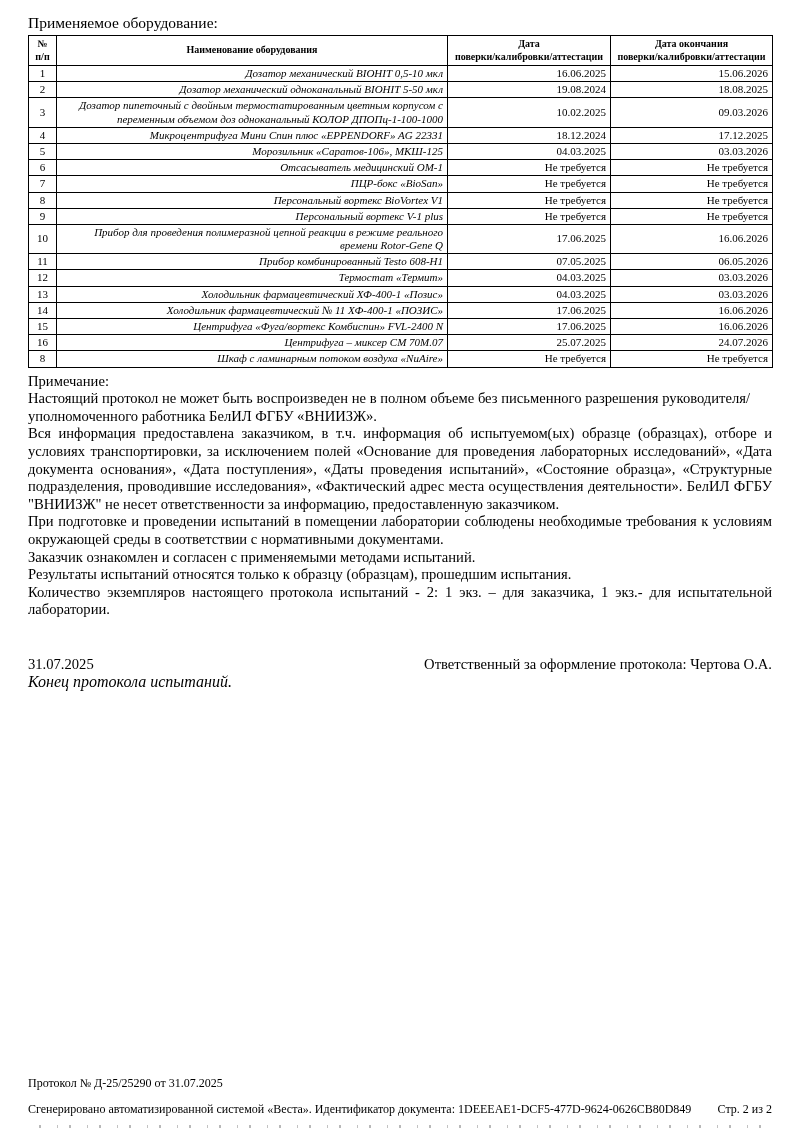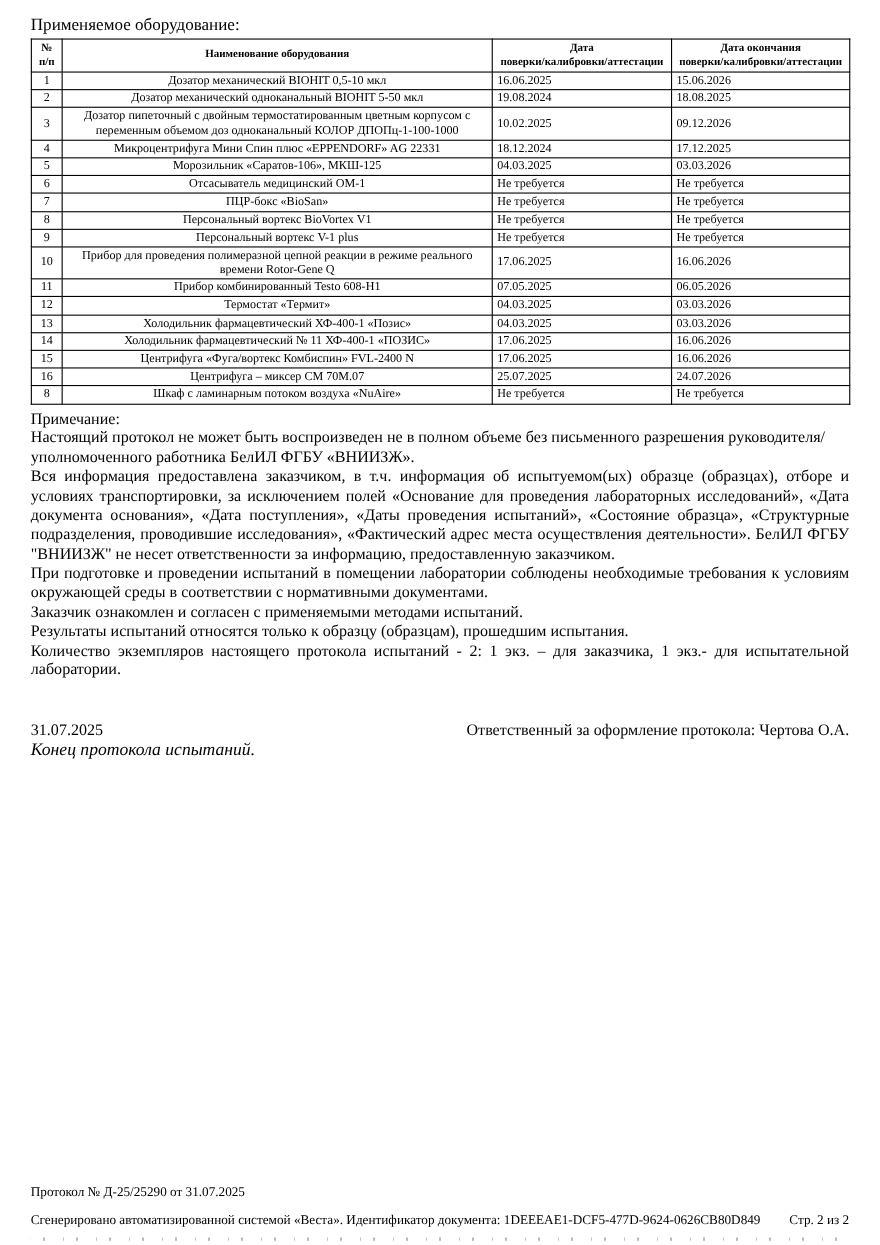--- a/index.html
+++ b/index.html
@@ -39,22 +39,22 @@
     text-align: center;
     padding: 2px 1px;
     white-space: pre-line;
   }
   table.equipment td {
     font-size: 11px;
     line-height: 1.2;
     padding: 1px 4px;
   }
   td.c0 { text-align: center; padding: 1px 1px; }
-  td.c1 { text-align: center; }
-  td.c2, td.c3 { text-align: left; }
+  td.c1 { text-align: right; font-style: italic; }
+  td.c2, td.c3 { text-align: right; }
 
   .notes {
     margin-top: 5px;
     font-size: 14.6px;
     line-height: 17.6px;
     width: 744px;
   }
   .note-heading { }
   .note-p { text-align: left; }
   .note-p.just { text-align: justify; }
@@ -132,21 +132,21 @@
       <tr>
         <td class="c0">2</td>
         <td class="c1">Дозатор механический одноканальный BIOHIT 5-50 мкл</td>
         <td class="c2">19.08.2024</td>
         <td class="c3">18.08.2025</td>
       </tr>
       <tr>
         <td class="c0">3</td>
         <td class="c1">Дозатор пипеточный с двойным термостатированным цветным корпусом с переменным объемом доз одноканальный КОЛОР ДПОПц-1-100-1000</td>
         <td class="c2">10.02.2025</td>
-        <td class="c3">09.12.2026</td>
+        <td class="c3">09.03.2026</td>
       </tr>
       <tr>
         <td class="c0">4</td>
         <td class="c1">Микроцентрифуга Мини Спин плюс «EPPENDORF» AG 22331</td>
         <td class="c2">18.12.2024</td>
         <td class="c3">17.12.2025</td>
       </tr>
       <tr>
         <td class="c0">5</td>
         <td class="c1">Морозильник «Саратов-106», МКШ-125</td>

